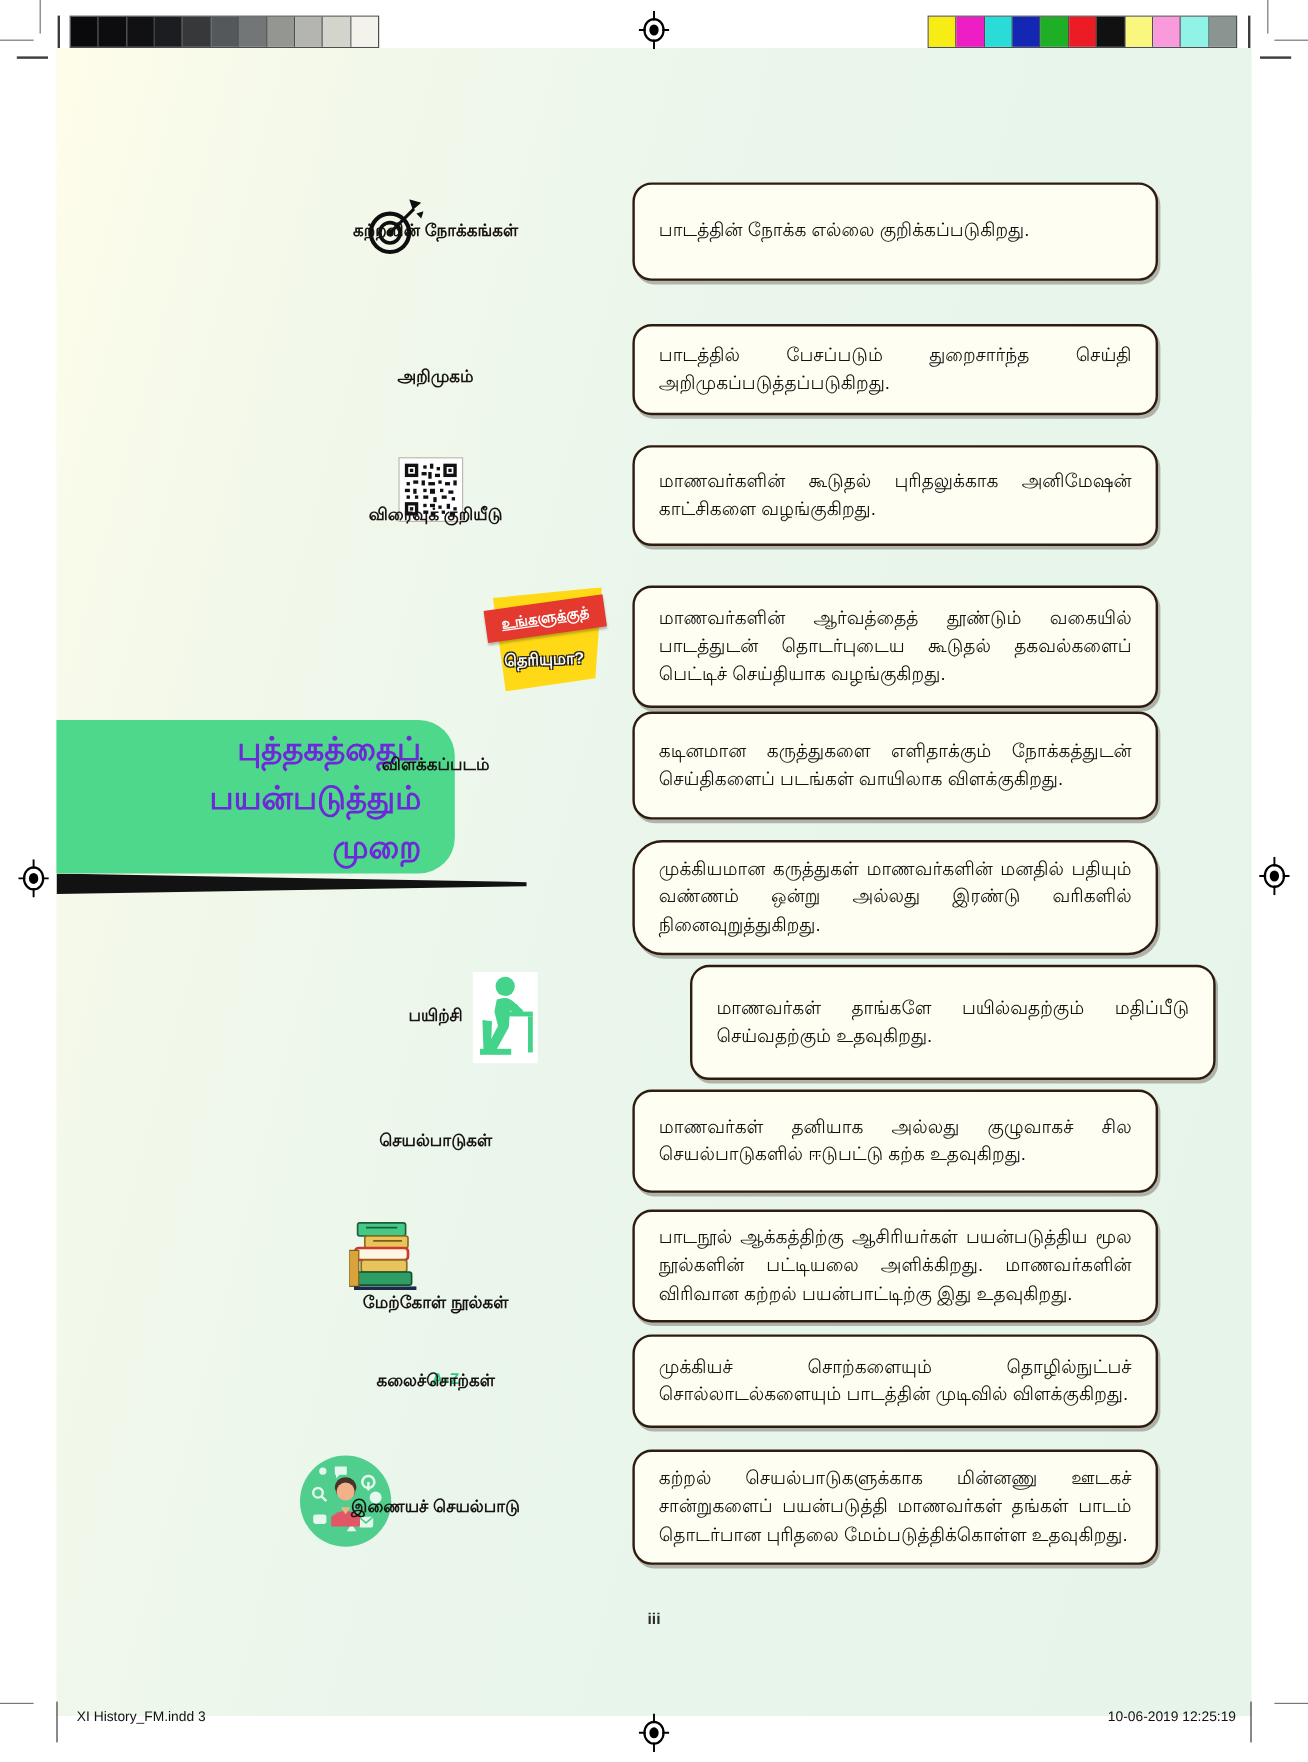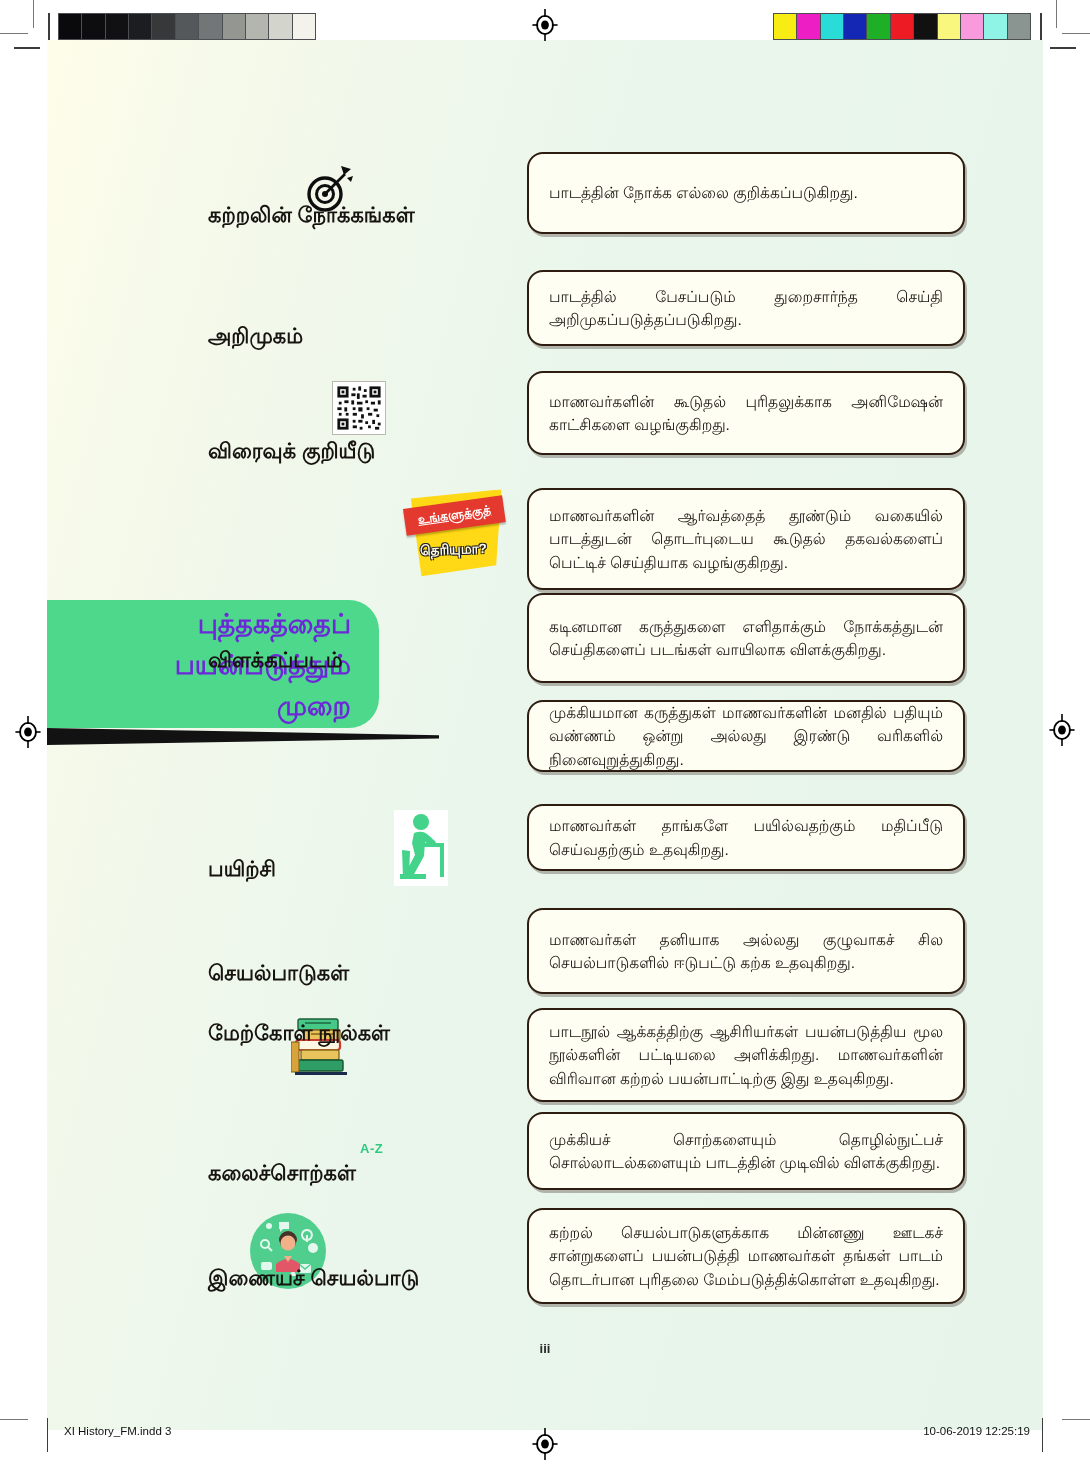--- a/index.html
+++ b/index.html
@@ -26,21 +26,21 @@
   .crop.dark{background:#3c3c3c;}
 
   
   .banner{position:absolute;left:47px;top:600px;width:332px;height:128px;background:#4ed88c;
           border-radius:0 30px 30px 0;color:#6d28d9;text-align:right;padding:4px 28px 0 0;box-sizing:border-box;}
   .banner div{font-size:27px;font-weight:bold;line-height:41px;}
   .banner-shadow{position:absolute;left:47px;top:728px;width:392px;height:17px;background:#121212;
           clip-path:polygon(0 0,100% 42%,100% 62%,0 100%);}
 
   
-  .rlabel{position:absolute;right:572px;width:310px;text-align:left;font-size:21px;font-weight:bold;color:#171310;line-height:24px;margin-top:23px;}
+  .rlabel{position:absolute;right:572px;width:310px;text-align:center;font-size:14px;font-weight:bold;color:#171310;line-height:24px;}
 
   
   .box{position:absolute;left:527px;width:438px;background:#fffef2;border:2px solid #2e1c10;border-radius:16px;
        box-sizing:border-box;display:flex;align-items:center;box-shadow:2px 3px 0 rgba(45,27,16,0.30);}
   .box p{margin:0;padding:8px 20px;font-size:15.5px;line-height:1.5;color:#151210;text-align:justify;width:100%;}
 
   
   .icon-abs{position:absolute;}
   .qr-card{background:#ffffff;border:1px solid #b9b9b0;padding:3px;}
   .person-card{background:#ffffff;padding:2px;}
@@ -236,37 +236,37 @@
   </div>
   <div class="box" style="top:488px;height:102px;">
     <p>மாணவர்களின் ஆர்வத்தைத் தூண்டும் வகையில் பாடத்துடன் தொடர்புடைய கூடுதல் தகவல்களைப் பெட்டிச் செய்தியாக வழங்குகிறது.</p>
   </div>
 
   <div class="rlabel" style="top:625px;">விளக்கப்படம்</div>
   <div class="box" style="top:593px;height:90px;">
     <p>கடினமான கருத்துகளை எளிதாக்கும் நோக்கத்துடன் செய்திகளைப் படங்கள் வாயிலாக விளக்குகிறது.</p>
   </div>
 
-  <div class="box" style="top:700px;height:72px;">
+  <div class="box" style="top:700px;height:96px;border-radius:25px;">
     <p>முக்கியமான கருத்துகள் மாணவர்களின் மனதில் பதியும் வண்ணம் ஒன்று அல்லது இரண்டு வரிகளில் நினைவுறுத்துகிறது.</p>
   </div>
 
   <div class="icon-abs person-card" style="left:394px;top:810px;width:54px;height:76px;box-sizing:border-box;">
     <svg viewBox="0 0 50 72" width="50" height="72">
       <circle cx="25" cy="10" r="8" fill="#43d38a"></circle>
       <path d="M18 21 q8 -3 13 1 l9 8 -3 5 -8 -5 -1 14 -11 20 -7 -4 9 -17 -3 -12 z" fill="#43d38a"></path>
       <rect x="27" y="31" width="21" height="4" fill="#43d38a"></rect>
       <rect x="44" y="35" width="4" height="30" fill="#43d38a"></rect>
       <path d="M6 38 l8 1 -1 26 -6 0 z" fill="#43d38a"></path>
       <rect x="4" y="62" width="26" height="5" fill="#43d38a"></rect>
       <circle cx="33" cy="27" r="2.6" fill="#43d38a"></circle>
     </svg>
   </div>
   <div class="rlabel" style="top:834px;">பயிற்சி</div>
-  <div class="box" style="top:804px;height:67px;">
+  <div class="box" style="top:804px;height:96px;margin-left:48px;">
     <p>மாணவர்கள் தாங்களே பயில்வதற்கும் மதிப்பீடு செய்வதற்கும் உதவுகிறது.</p>
   </div>
 
   <div class="rlabel" style="top:938px;">செயல்பாடுகள்</div>
   <div class="box" style="top:908px;height:86px;">
     <p>மாணவர்கள் தனியாக அல்லது குழுவாகச் சில செயல்பாடுகளில் ஈடுபட்டு கற்க உதவுகிறது.</p>
   </div>
 
   <div class="icon-abs" style="left:291px;top:1016px;width:60px;height:64px;">
     <svg viewBox="0 0 60 64">
@@ -274,21 +274,21 @@
       <rect x="13" y="14" width="36" height="10" rx="2" fill="#e9c35b" stroke="#8a6d1f" stroke-width="1.4"></rect>
       <rect x="5" y="24" width="44" height="10" rx="3" fill="#fdf6e2" stroke="#cf3a2f" stroke-width="2.2"></rect>
       <rect x="10" y="34" width="38" height="10" rx="2" fill="#e9c35b" stroke="#8a6d1f" stroke-width="1.4"></rect>
       <rect x="2" y="44" width="50" height="11" rx="2" fill="#2f9e66" stroke="#14532d" stroke-width="1.4"></rect>
       <rect x="0" y="26" width="8" height="30" fill="#d8a33a" stroke="#7d5c14" stroke-width="1"></rect>
       <rect x="4" y="56" width="52" height="3" fill="#1a2b4a"></rect>
       <line x1="20" y1="18" x2="44" y2="18" stroke="#7d5c14" stroke-width="1.4"></line>
       <line x1="14" y1="7" x2="40" y2="7" stroke="#1e5c3a" stroke-width="1.4"></line>
     </svg>
   </div>
-  <div class="rlabel" style="top:998px;">மேற்கோள் நூல்கள்</div>
+  <div class="rlabel" style="top:1073px;">மேற்கோள் நூல்கள்</div>
   <div class="box" style="top:1008px;height:94px;">
     <p>பாடநூல் ஆக்கத்திற்கு ஆசிரியர்கள் பயன்படுத்திய மூல நூல்களின் பட்டியலை அளிக்கிறது. மாணவர்களின் விரிவான கற்றல் பயன்பாட்டிற்கு இது உதவுகிறது.</p>
   </div>
 
   <div class="az" style="left:360px;top:1141px;">A-Z</div>
   <div class="rlabel" style="top:1138px;">கலைச்சொற்கள்</div>
   <div class="box" style="top:1112px;height:78px;">
     <p>முக்கியச் சொற்களையும் தொழில்நுட்பச் சொல்லாடல்களையும் பாடத்தின் முடிவில் விளக்குகிறது.</p>
   </div>
 

